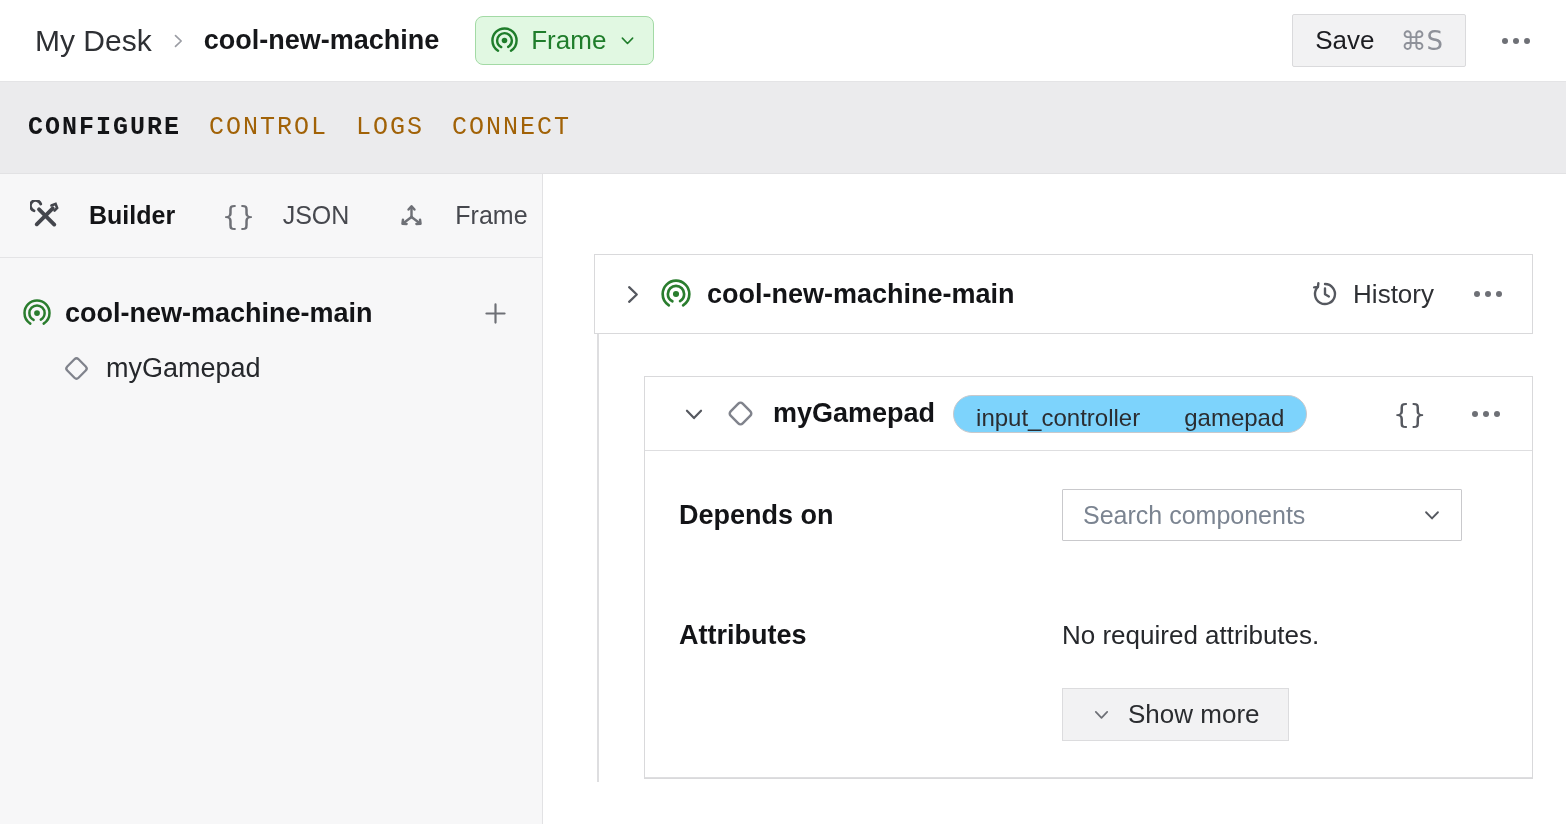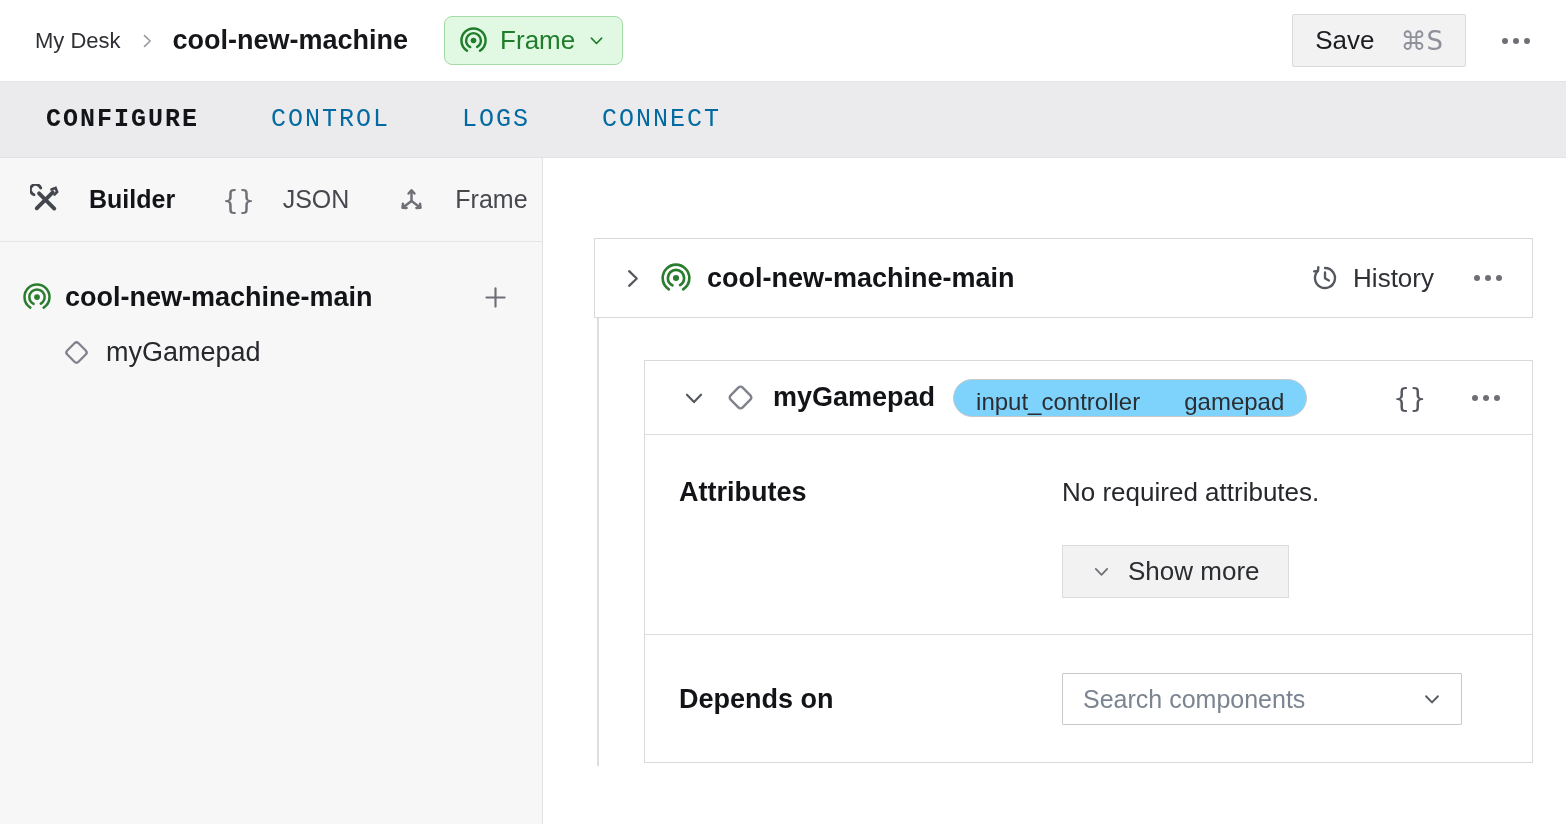--- a/index.html
+++ b/index.html
@@ -4,43 +4,43 @@
 <style>
   * { margin:0; padding:0; box-sizing:border-box; }
   html,body { width:1566px; height:824px; overflow:hidden; background:#fff;
     font-family:"Liberation Sans", sans-serif; color:#1c1d21; }
   .app { width:1566px; height:824px; display:flex; flex-direction:column; }
 
   
   .topbar { height:82px; background:#fff; border-bottom:1px solid #e4e4e6;
     display:flex; align-items:center; justify-content:space-between; padding:0 30px 0 35px; flex:0 0 auto; }
   .topbar-left { display:flex; align-items:center; }
-  .crumb { font-size:22px; color:#2e3034; cursor:pointer; }
+  .crumb { font-size:30px; color:#2e3034; cursor:pointer; }
   .crumb-sep { margin:0 16px; display:flex; align-items:center; color:#9a9ca3; }
   .crumb-current { font-size:27px; font-weight:bold; color:#16171a; }
   .live-badge { margin-left:36px; display:flex; align-items:center; gap:12px;
     background:#e1f8e2; border:1.5px solid #a3daa5; border-radius:8px;
     padding:8px 16px 8px 14px; color:#1f7d2b; font-size:26px; cursor:pointer;
     font-family:"Liberation Sans", sans-serif; }
   .topbar-right { display:flex; align-items:center; }
   .save-btn { display:flex; align-items:center; gap:26px; background:#f2f2f3;
     border:1px solid #dadadc; border-radius:2px; padding:10px 22px; font-size:26px;
     cursor:pointer; font-family:"Liberation Sans", sans-serif; color:#1c1d21; }
   .save-shortcut { color:#8e9199; font-family:"DejaVu Sans", sans-serif; }
   .icon-btn { background:none; border:none; cursor:pointer; display:flex;
     align-items:center; justify-content:center; padding:6px; }
   .dots { display:flex; gap:5px; }
   .dots i { width:6px; height:6px; border-radius:50%; background:#6e7076; display:block; }
   .menu-btn { margin-left:30px; }
 
   
-  .tabbar { height:76px; background:#ebebed; display:flex; align-items:center;
-    padding-left:46px; gap:72px; flex:0 0 auto; border-bottom:1px solid #e2e2e4; }
+  .tabbar { height:92px; background:#ebebed; display:flex; align-items:center;
+    padding-left:28px; gap:28px; flex:0 0 auto; border-bottom:1px solid #e2e2e4; }
   .tab { font-family:"Liberation Mono", monospace; font-size:25px; letter-spacing:2px;
-    color:#0369a1; cursor:pointer; background:none; border:none; padding:8px 0; }
+    color:#a16207; cursor:pointer; background:none; border:none; padding:8px 0; }
   .tab.active { color:#131417; font-weight:bold; }
 
   
   .content { flex:1; display:flex; min-height:0; }
   .sidebar { width:543px; flex:0 0 auto; background:#f7f7f8; border-right:1px solid #e2e2e4;
     display:flex; flex-direction:column; }
   .mode-row { height:84px; flex:0 0 auto; border-bottom:1px solid #e4e4e6;
     display:flex; align-items:center; padding-left:30px; gap:47px; }
   .mode { display:flex; align-items:center; gap:28px; font-size:25px; color:#46484e;
     background:none; border:none; cursor:pointer; font-family:"Liberation Sans", sans-serif; }
@@ -301,46 +301,46 @@
             </button>
             <button class="icon-btn">
               <span class="dots">
                   <i></i>
                   <i></i>
                   <i></i>
                 </span>
             </button>
           </div>
 
+          <div class="section depends">
+            <div class="section-label">Depends on</div>
+            <div>
+              <div class="search-select">
+                <span class="search-placeholder">Search components</span>
+                <span class="chev">
+                  <svg width="22" height="22" viewBox="0 0 24 24">
+                      <use href="#ic-chev-down" stroke-width="1.8"></use>
+                    </svg>
+                </span>
+              </div>
+            </div>
+          </div>
+
           <div class="section attributes">
             <div class="section-label">Attributes</div>
             <div>
               <div class="attr-empty">No required attributes.</div>
               <button class="show-more-btn">
                 <span class="ic">
                   <svg width="21" height="21" viewBox="0 0 24 24">
                       <use href="#ic-chev-down"></use>
                     </svg>
                 </span>
                 <span>Show more</span>
               </button>
             </div>
           </div>
-
-          <div class="section depends">
-            <div class="section-label">Depends on</div>
-            <div>
-              <div class="search-select">
-                <span class="search-placeholder">Search components</span>
-                <span class="chev">
-                  <svg width="22" height="22" viewBox="0 0 24 24">
-                      <use href="#ic-chev-down" stroke-width="1.8"></use>
-                    </svg>
-                </span>
-              </div>
-            </div>
-          </div>
         </section>
       </div>
 
     </main>
   </div>
 </div>
 
 </body></html>

